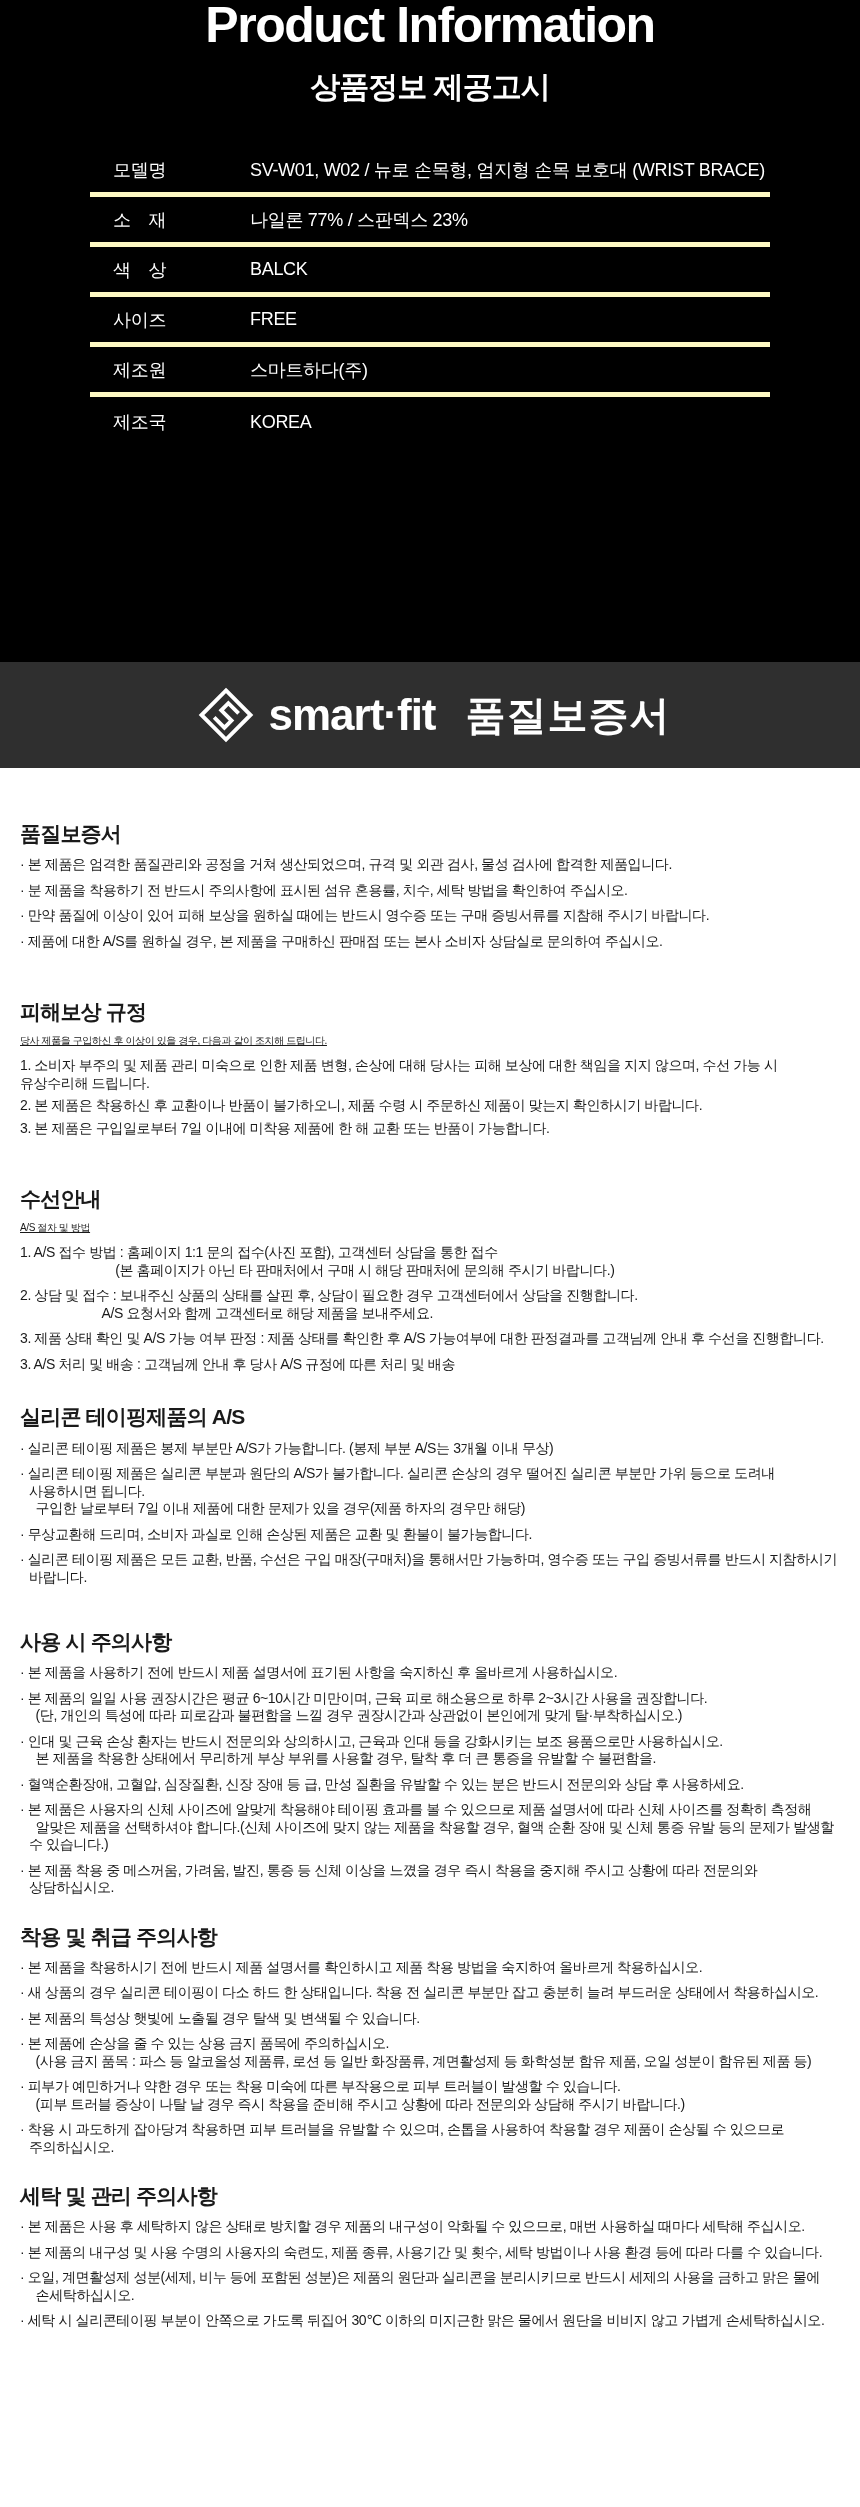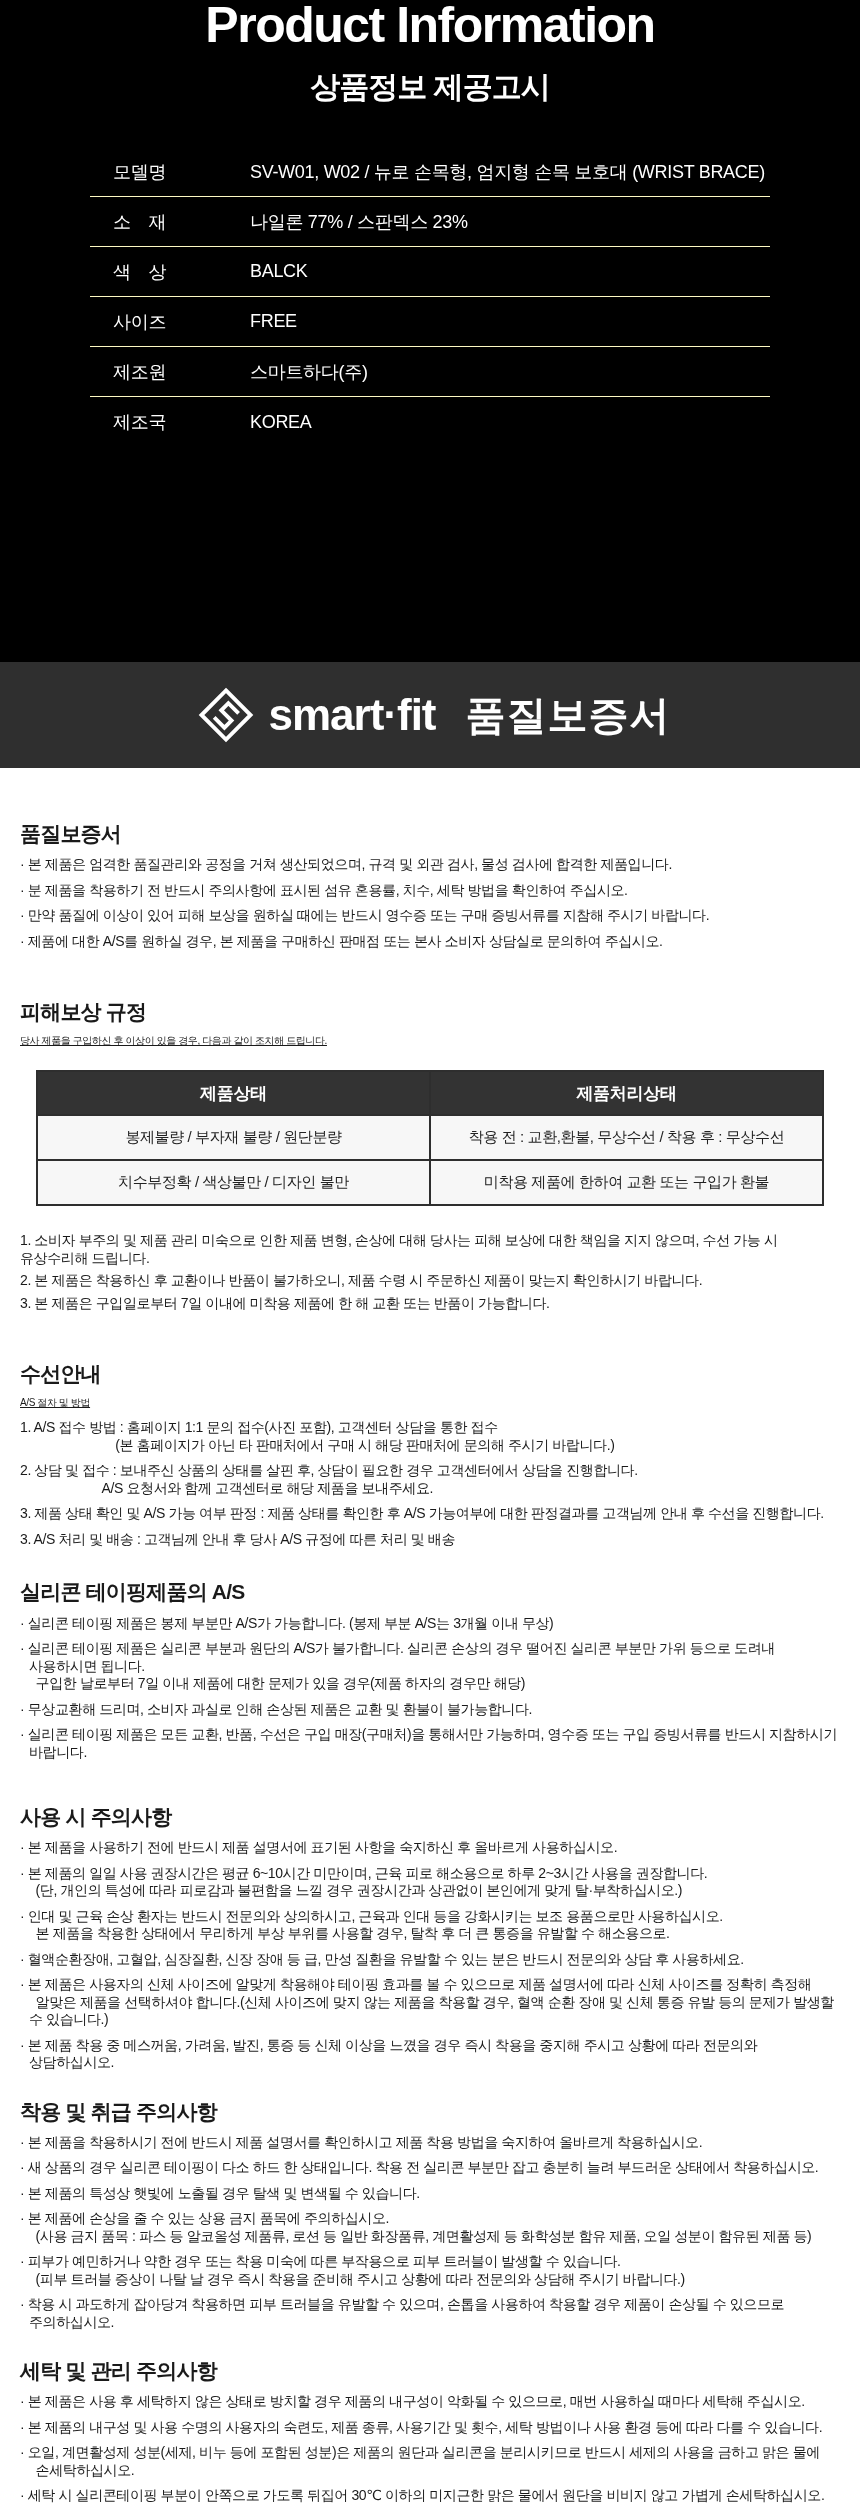--- a/index.html
+++ b/index.html
@@ -32,21 +32,21 @@
     font-weight: bold;
     letter-spacing: -1px;
     text-align: center;
     line-height: 1.1;
   }
   .spec-table { margin: 44px 90px 0; }
   .spec-row {
     display: flex;
     align-items: center;
     height: 50px;
-    border-bottom: 1px solid #fef9c3;
+    border-bottom: 5px solid #fef9c3;
     color: #ffffff;
     font-size: 18px;
     letter-spacing: -0.3px;
   }
   .spec-row:last-child { border-bottom: none; }
   .spec-label { width: 160px; padding-left: 23px; flex-shrink: 0; }
   .spec-value { flex: 1; white-space: nowrap; }
   
   .quality-banner {
     height: 106px;
@@ -178,38 +178,20 @@
     <h2 class="section-title">품질보증서</h2>
     <p class="item">· 본 제품은 엄격한 품질관리와 공정을 거쳐 생산되었으며, 규격 및 외관 검사, 물성 검사에 합격한 제품입니다.</p>
     <p class="item">· 분 제품을 착용하기 전 반드시 주의사항에 표시된 섬유 혼용률, 치수, 세탁 방법을 확인하여 주십시오.</p>
     <p class="item">· 만약 품질에 이상이 있어 피해 보상을 원하실 때에는 반드시 영수증 또는 구매 증빙서류를 지참해 주시기 바랍니다.</p>
     <p class="item">· 제품에 대한 A/S를 원하실 경우, 본 제품을 구매하신 판매점 또는 본사 소비자 상담실로 문의하여 주십시오.</p>
   </div>
 
   <div class="section mt-lg">
     <h2 class="section-title">피해보상 규정</h2>
     <p class="sub-label">당사 제품을 구입하신 후 이상이 있을 경우, 다음과 같이 조치해 드립니다.</p>
-    <table class="comp-table">
-      <thead>
-        <tr>
-          <th>제품상태</th>
-          <th>제품처리상태</th>
-        </tr>
-      </thead>
-      <tbody>
-        <tr>
-          <td>봉제불량 / 부자재 불량 / 원단분량</td>
-          <td>착용 전 : 교환,환불, 무상수선 / 착용 후 : 무상수선</td>
-        </tr>
-        <tr>
-          <td>치수부정확 / 색상불만 / 디자인 불만</td>
-          <td>미착용 제품에 한하여 교환 또는 구입가 환불</td>
-        </tr>
-      </tbody>
-    </table>
     <p class="item flush" style="margin-bottom:5px;">1. 소비자 부주의 및 제품 관리 미숙으로 인한 제품 변형, 손상에 대해 당사는 피해 보상에 대한 책임을 지지 않으며, 수선 가능 시 유상수리해 드립니다.</p>
     <p class="item flush" style="margin-bottom:5px;">2. 본 제품은 착용하신 후 교환이나 반품이 불가하오니, 제품 수령 시 주문하신 제품이 맞는지 확인하시기 바랍니다.</p>
     <p class="item flush" style="margin-bottom:23px;">3. 본 제품은 구입일로부터 7일 이내에 미착용 제품에 한 해 교환 또는 반품이 가능합니다.</p>
   </div>
 
   <div class="section mt-lg">
     <h2 class="section-title">수선안내</h2>
     <p class="sub-label">A/S 절차 및 방법</p>
     <p class="item flush">1. A/S 접수 방법 : 홈페이지 1:1 문의 접수(사진 포함), 고객센터 상담을 통한 접수
        (본 홈페이지가 아닌 타 판매처에서 구매 시 해당 판매처에 문의해 주시기 바랍니다.)</p>
@@ -227,21 +209,21 @@
     <p class="item">· 무상교환해 드리며, 소비자 과실로 인해 손상된 제품은 교환 및 환불이 불가능합니다.</p>
     <p class="item">· 실리콘 테이핑 제품은 모든 교환, 반품, 수선은 구입 매장(구매처)을 통해서만 가능하며, 영수증 또는 구입 증빙서류를 반드시 지참하시기 바랍니다.</p>
   </div>
 
   <div class="section mt-md">
     <h2 class="section-title">사용 시 주의사항</h2>
     <p class="item">· 본 제품을 사용하기 전에 반드시 제품 설명서에 표기된 사항을 숙지하신 후 올바르게 사용하십시오.</p>
     <p class="item">· 본 제품의 일일 사용 권장시간은 평균 6~10시간 미만이며, 근육 피로 해소용으로 하루 2~3시간 사용을 권장합니다.
  (단, 개인의 특성에 따라 피로감과 불편함을 느낄 경우 권장시간과 상관없이 본인에게 맞게 탈·부착하십시오.)</p>
     <p class="item">· 인대 및 근육 손상 환자는 반드시 전문의와 상의하시고, 근육과 인대 등을 강화시키는 보조 용품으로만 사용하십시오.
- 본 제품을 착용한 상태에서 무리하게 부상 부위를 사용할 경우, 탈착 후 더 큰 통증을 유발할 수 해소용으로.</p>
+ 본 제품을 착용한 상태에서 무리하게 부상 부위를 사용할 경우, 탈착 후 더 큰 통증을 유발할 수 불편함을.</p>
     <p class="item">· 혈액순환장애, 고혈압, 심장질환, 신장 장애 등 급, 만성 질환을 유발할 수 있는 분은 반드시 전문의와 상담 후 사용하세요.</p>
     <p class="item">· 본 제품은 사용자의 신체 사이즈에 알맞게 착용해야 테이핑 효과를 볼 수 있으므로 제품 설명서에 따라 신체 사이즈를 정확히 측정해
  알맞은 제품을 선택하셔야 합니다.(신체 사이즈에 맞지 않는 제품을 착용할 경우, 혈액 순환 장애 및 신체 통증 유발 등의 문제가 발생할 수 있습니다.)</p>
     <p class="item">· 본 제품 착용 중 메스꺼움, 가려움, 발진, 통증 등 신체 이상을 느꼈을 경우 즉시 착용을 중지해 주시고 상황에 따라 전문의와 상담하십시오.</p>
   </div>
 
   <div class="section mt-xs">
     <h2 class="section-title">착용 및 취급 주의사항</h2>
     <p class="item">· 본 제품을 착용하시기 전에 반드시 제품 설명서를 확인하시고 제품 착용 방법을 숙지하여 올바르게 착용하십시오.</p>
     <p class="item">· 새 상품의 경우 실리콘 테이핑이 다소 하드 한 상태입니다. 착용 전 실리콘 부분만 잡고 충분히 늘려 부드러운 상태에서 착용하십시오.</p>

